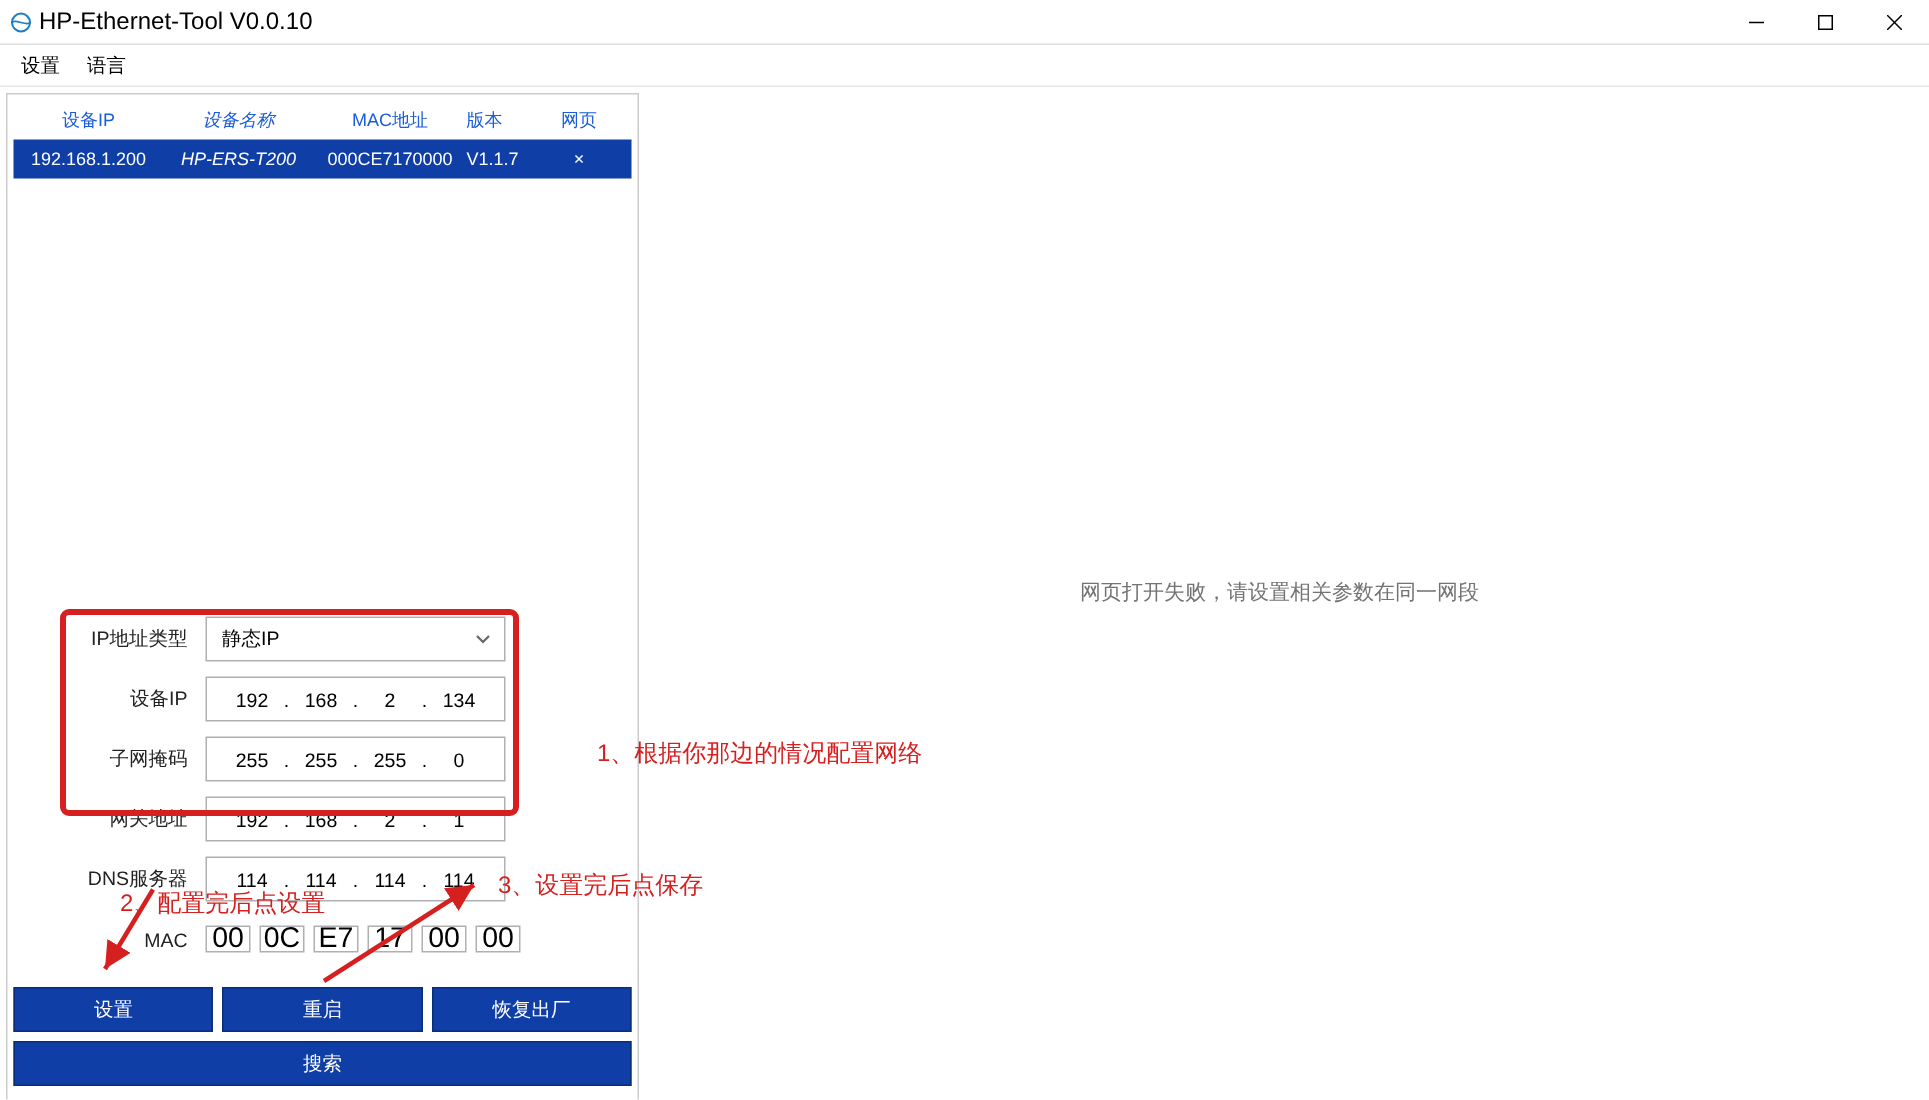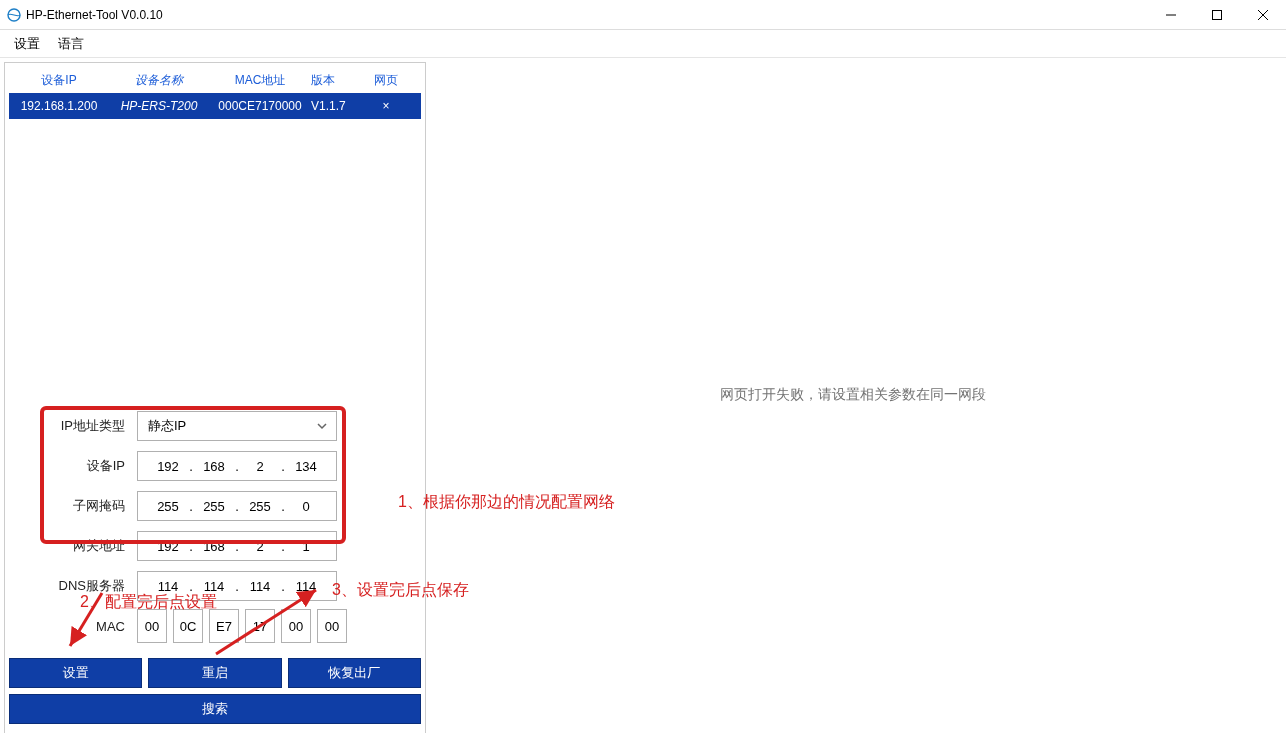--- a/index.html
+++ b/index.html
@@ -1,21 +1,21 @@
 <!DOCTYPE html>
 <html><head>
 <meta charset="utf-8">
 <style>
   * { box-sizing: border-box; margin: 0; padding: 0; }
   html, body { width: 1286px; height: 733px; font-family: "Microsoft YaHei", "Segoe UI", Arial, sans-serif; font-size: 13px; background: #fff; color: #000; overflow: hidden; }
   
   .title-bar { height: 30px; display: flex; align-items: center; justify-content: space-between; border-bottom: 1px solid #ddd; padding-left: 6px; }
   .title-left { display: flex; align-items: center; gap: 4px; }
   .app-icon { width: 16px; height: 16px; }
-  .title-text { font-size: 12px; }
+  .title-text { font-size: 16px; }
   .win-controls { display: flex; }
   .win-btn { width: 46px; height: 30px; display: flex; align-items: center; justify-content: center; }
   .win-btn svg { pointer-events: none; }
 
   .menu-bar { height: 28px; display: flex; align-items: center; padding-left: 14px; gap: 18px; font-size: 13px; border-bottom: 1px solid #e5e5e5; }
   .menu-item { cursor: default; }
 
   .body-area { display: flex; height: calc(733px - 30px - 28px); position: relative; }
 
   .left-panel { width: 422px; height: 100%; border: 1px solid #ccc; margin: 4px; padding: 4px 4px 6px 4px; display: flex; flex-direction: column; }
@@ -38,21 +38,21 @@
   .form-label { width: 124px; text-align: right; padding-right: 12px; font-size: 13px; color: #222; }
   .ip-input, .select-box { width: 200px; height: 30px; border: 1px solid #b0b0b0; background: #fff; display: flex; align-items: center; font-size: 13px; }
   .select-box { justify-content: space-between; padding: 0 8px 0 10px; }
   .chevron { width: 12px; height: 12px; }
   .ip-input { justify-content: center; }
   .ip-oct { width: 36px; text-align: center; border: none; outline: none; font-size: 13px; }
   .ip-dot { width: 10px; text-align: center; }
 
   .mac-row { display: flex; align-items: center; height: 40px; }
   .mac-inputs { display: flex; gap: 6px; }
-  .mac-oct { width: 30px; height: 34px; border: 1px solid #b0b0b0; text-align: center; font-size: 13px; outline: none; }
+  .mac-oct { width: 30px; height: 18px; border: 1px solid #b0b0b0; text-align: center; font-size: 19px; outline: none; }
 
   .highlight-box { position: absolute; border: 4px solid #d62020; border-radius: 6px; pointer-events: none; }
   .hl-main { left: 40px; top: 348px; width: 306px; height: 138px; }
 
   .button-bar { margin-top: 12px; }
   .btn-row { display: flex; gap: 6px; margin-bottom: 6px; }
   .blue-btn { flex: 1; height: 30px; background: #0f3ea6; color: #fff; border: 1px solid #0a2d78; display: flex; align-items: center; justify-content: center; font-size: 13px; cursor: pointer; }
   .blue-btn.full { width: 100%; }
 
   .right-panel { flex: 1; position: relative; }

